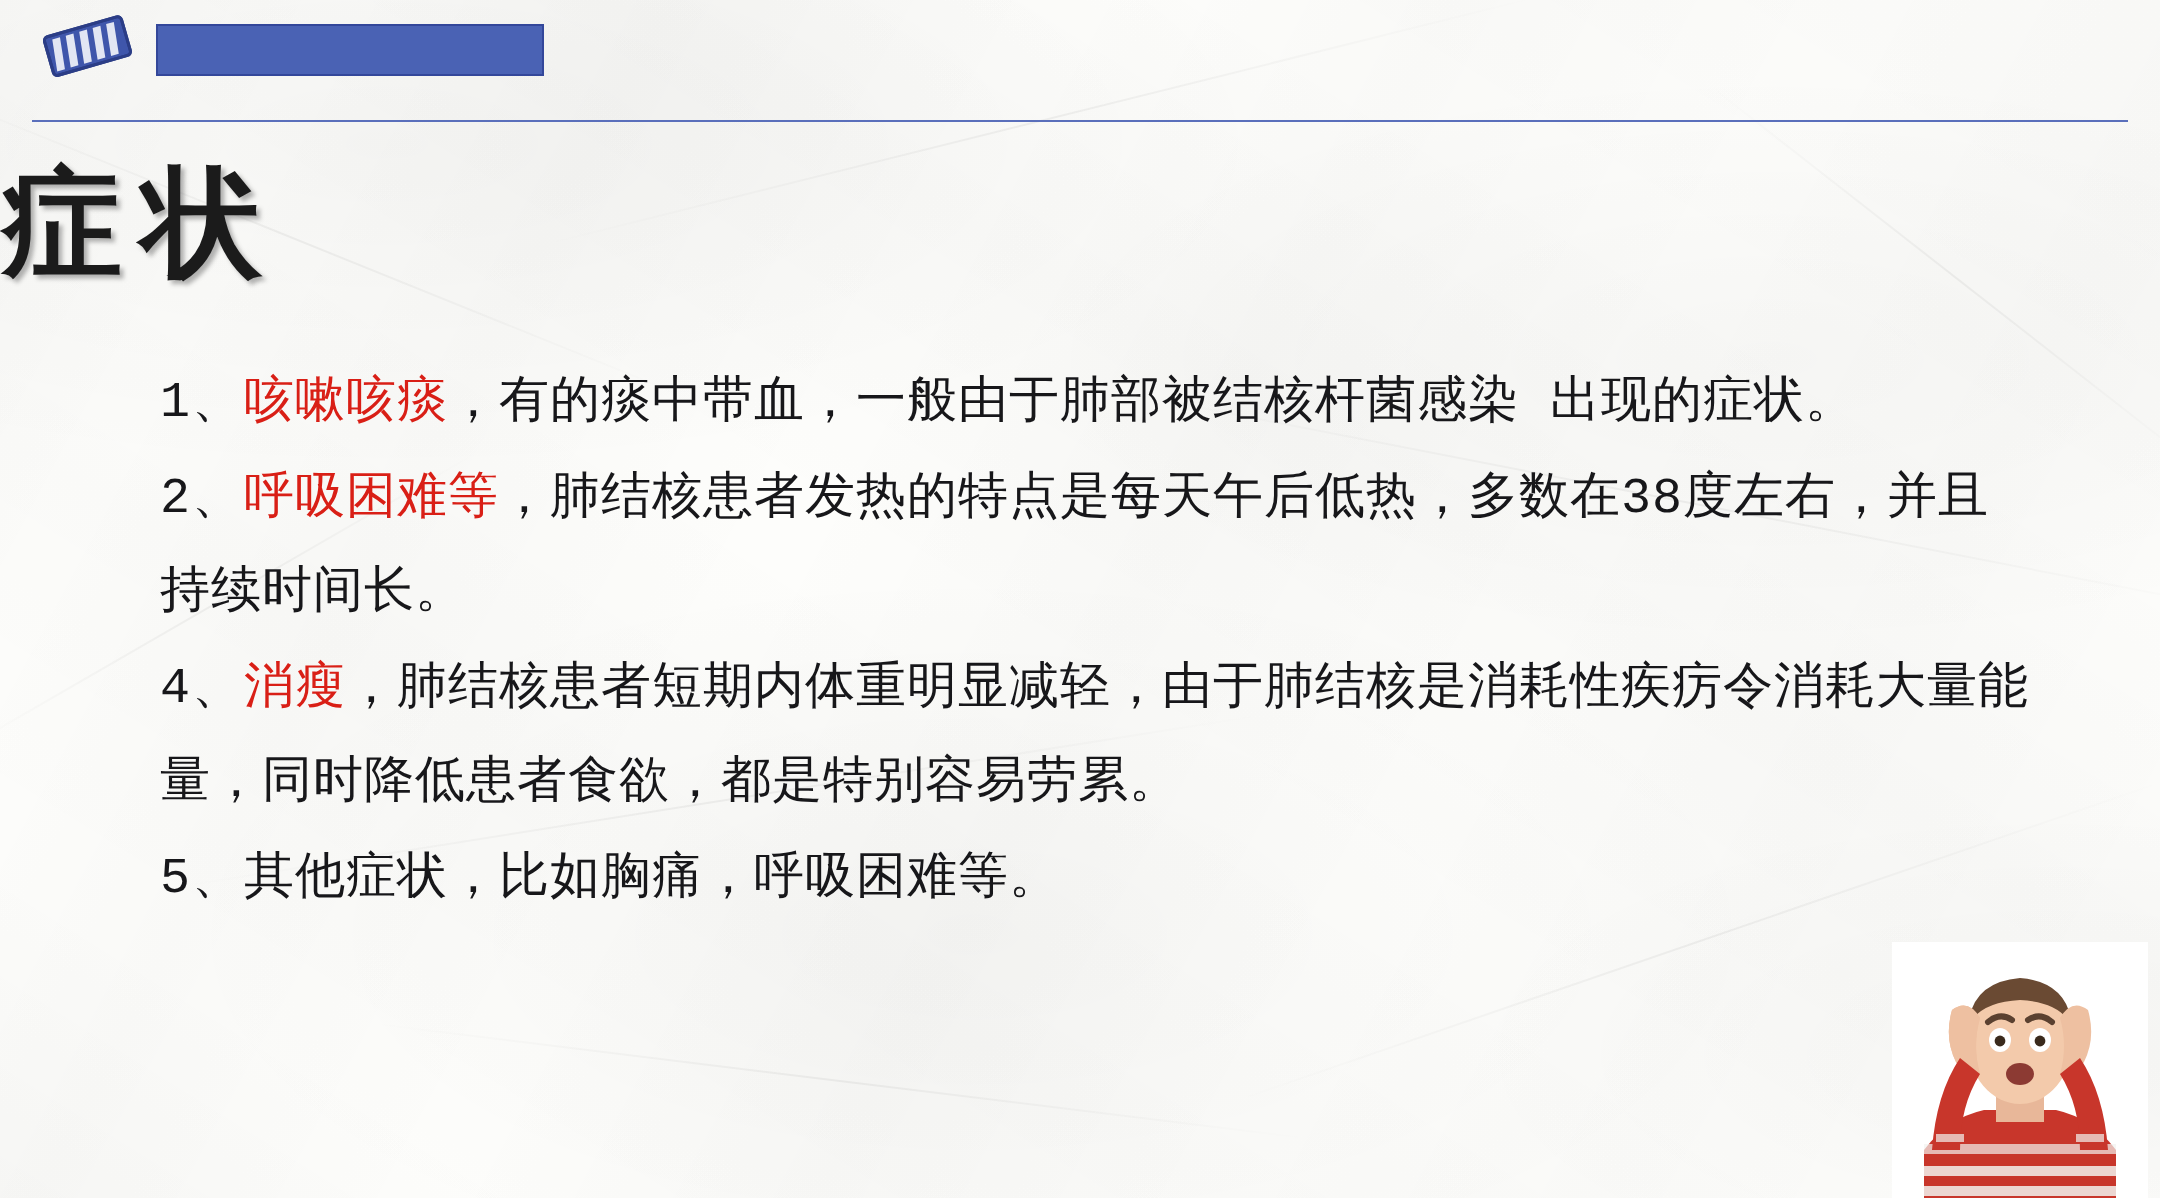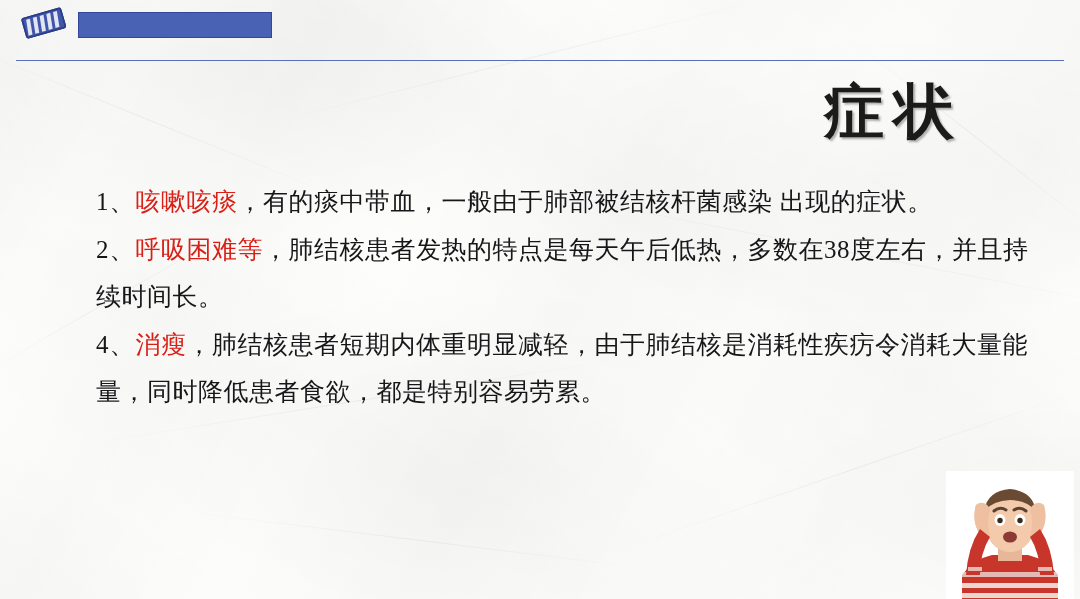--- a/index.html
+++ b/index.html
@@ -65,38 +65,39 @@
     left: 16px;
     top: 60px;
     width: 1048px;
     height: 0;
     border-top: 1.5px solid #5a6fbb;
   }
 
   
   .page-title {
     position: absolute;
-    left: 12px;
+    left: 1px;
     top: 72px;
     width: 952px;
-    text-align: right;
+    text-align: left;
     font-family: "Liberation Serif", "DejaVu Serif", serif;
     font-size: 60px;
     font-weight: 700;
     letter-spacing: 10px;
     color: #1b1b1b;
     text-shadow: 2px 2px 2px rgba(90,90,90,0.45);
   }
 
   
   .content {
     position: absolute;
-    left: 96px;
+    left: 80px;
     top: 178px;
     width: 940px;
+    font-family: Liberation Mono, monospace;
   }
   .para {
     font-size: 25px;
     line-height: 47px;
     color: #17171a;
     letter-spacing: 0.5px;
     margin: 0 0 1px 0;
     text-align: left;
   }
   .para .kw {
@@ -162,20 +163,23 @@
 
     <p class="para">
       <span class="num">2、</span><span class="kw">呼吸困难等</span><span>，肺结核患者发热的特点是每天午后低热，多数在38度左右，并且持续时间长。</span>
     </p>
 
 
     <p class="para">
       <span class="num">4、</span><span class="kw">消瘦</span><span>，肺结核患者短期内体重明显减轻，由于肺结核是消耗性疾疠令消耗大量能量，同时降低患者食欲，都是特别容易劳累。</span>
     </p>
 
+    <p class="para">
+      <span class="num">5、</span><span class="kw"></span><span>其他症状，比如胸痛，呼吸困难等。</span>
+    </p>
 
   </div>
 
   <div class="photo">
     <svg width="128" height="128" viewBox="0 0 128 128" xmlns="http://www.w3.org/2000/svg">
       <defs>
         <clipPath id="pclip">
             <rect x="0" y="0" width="128" height="128"></rect>
           </clipPath>
       </defs>

